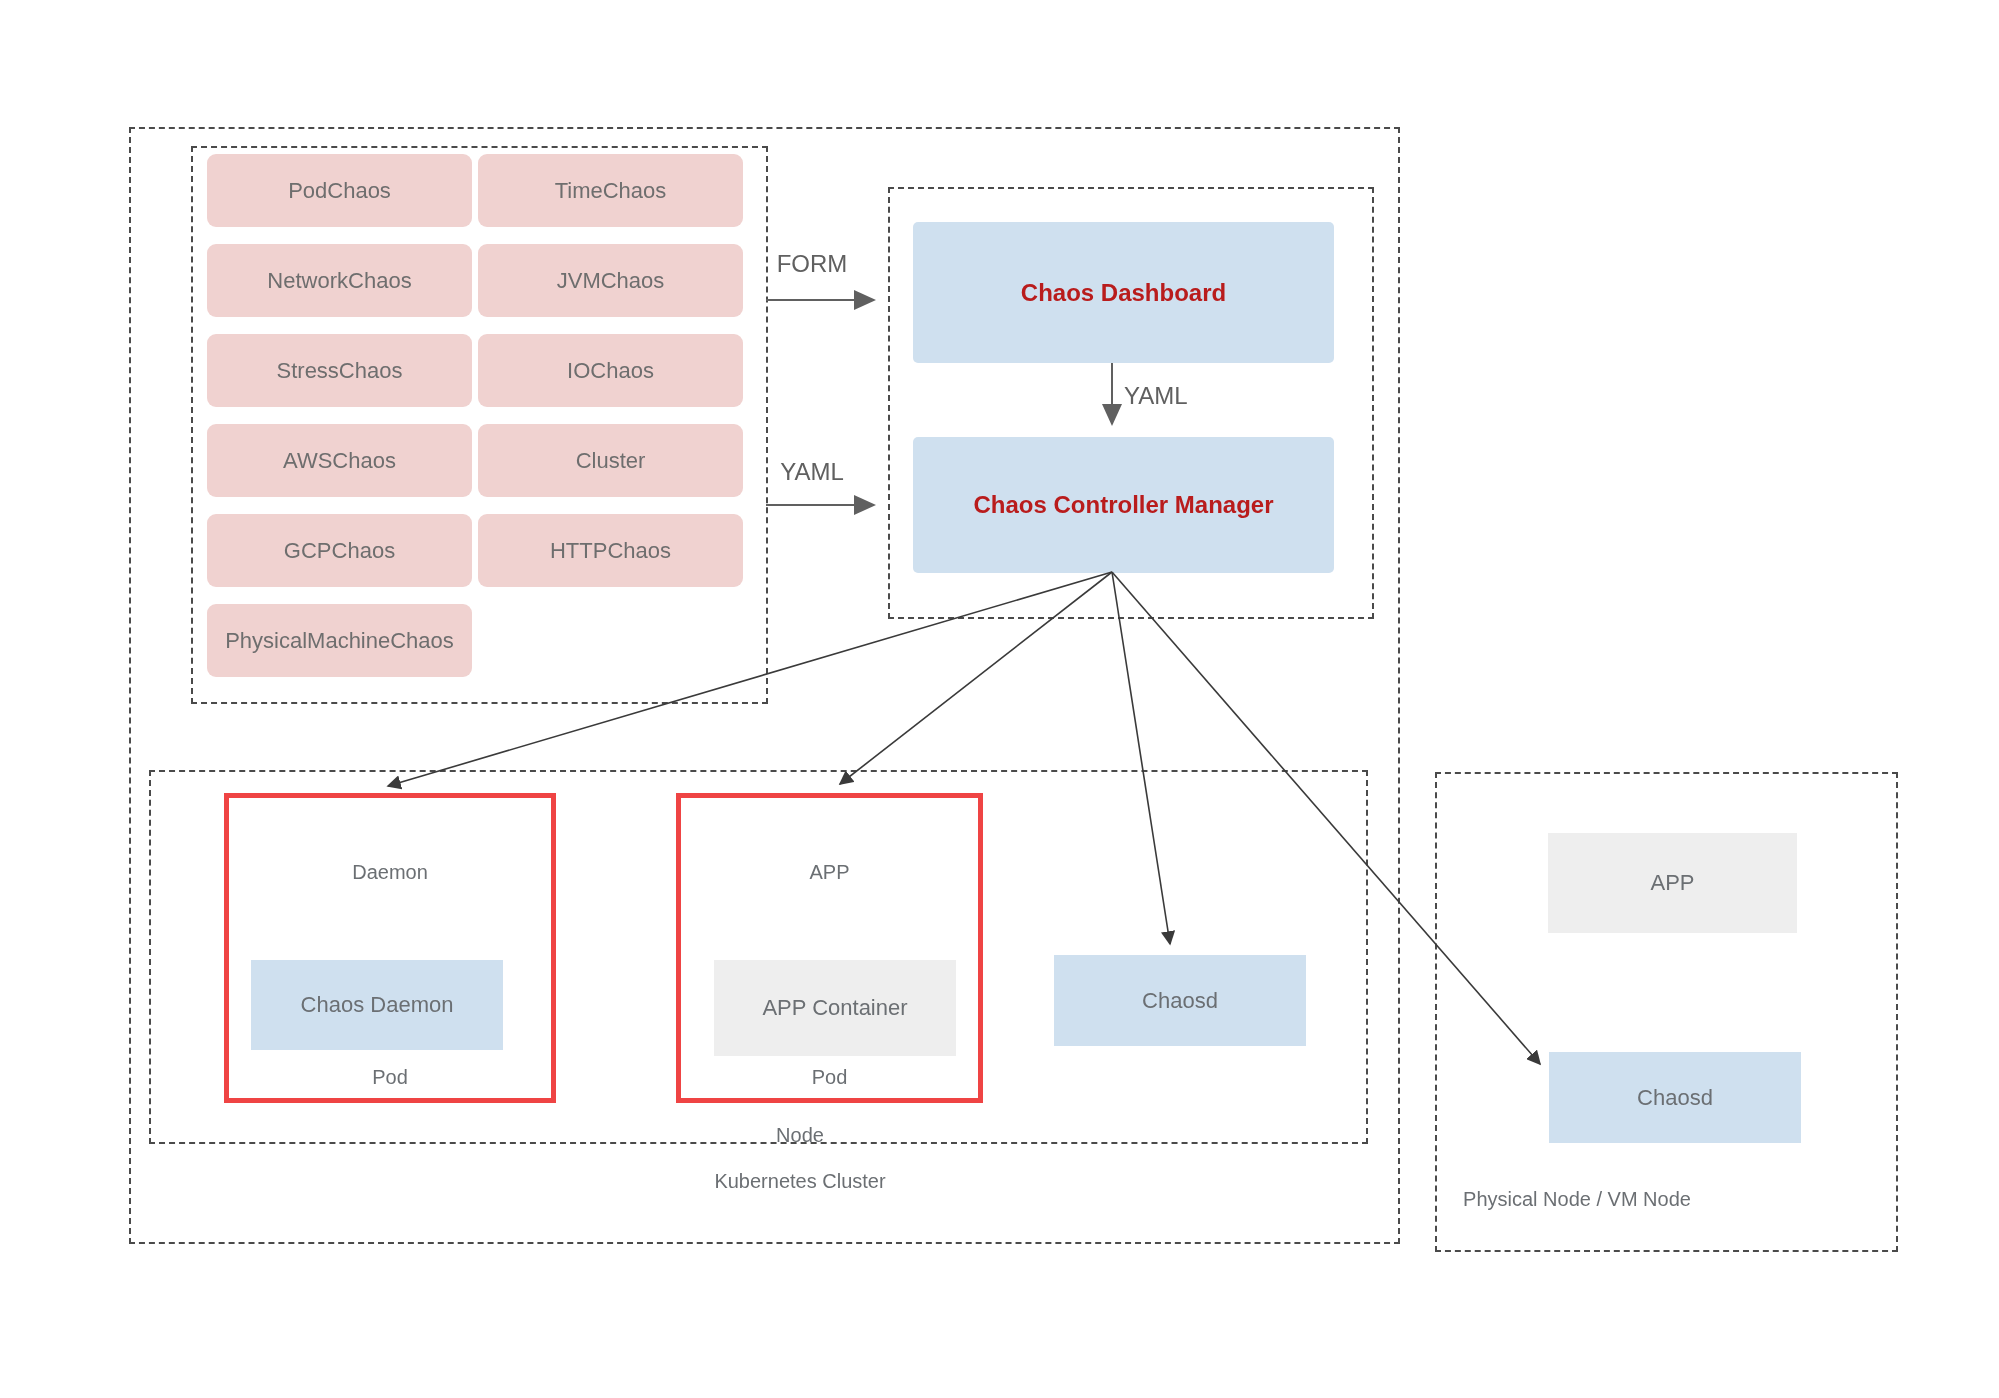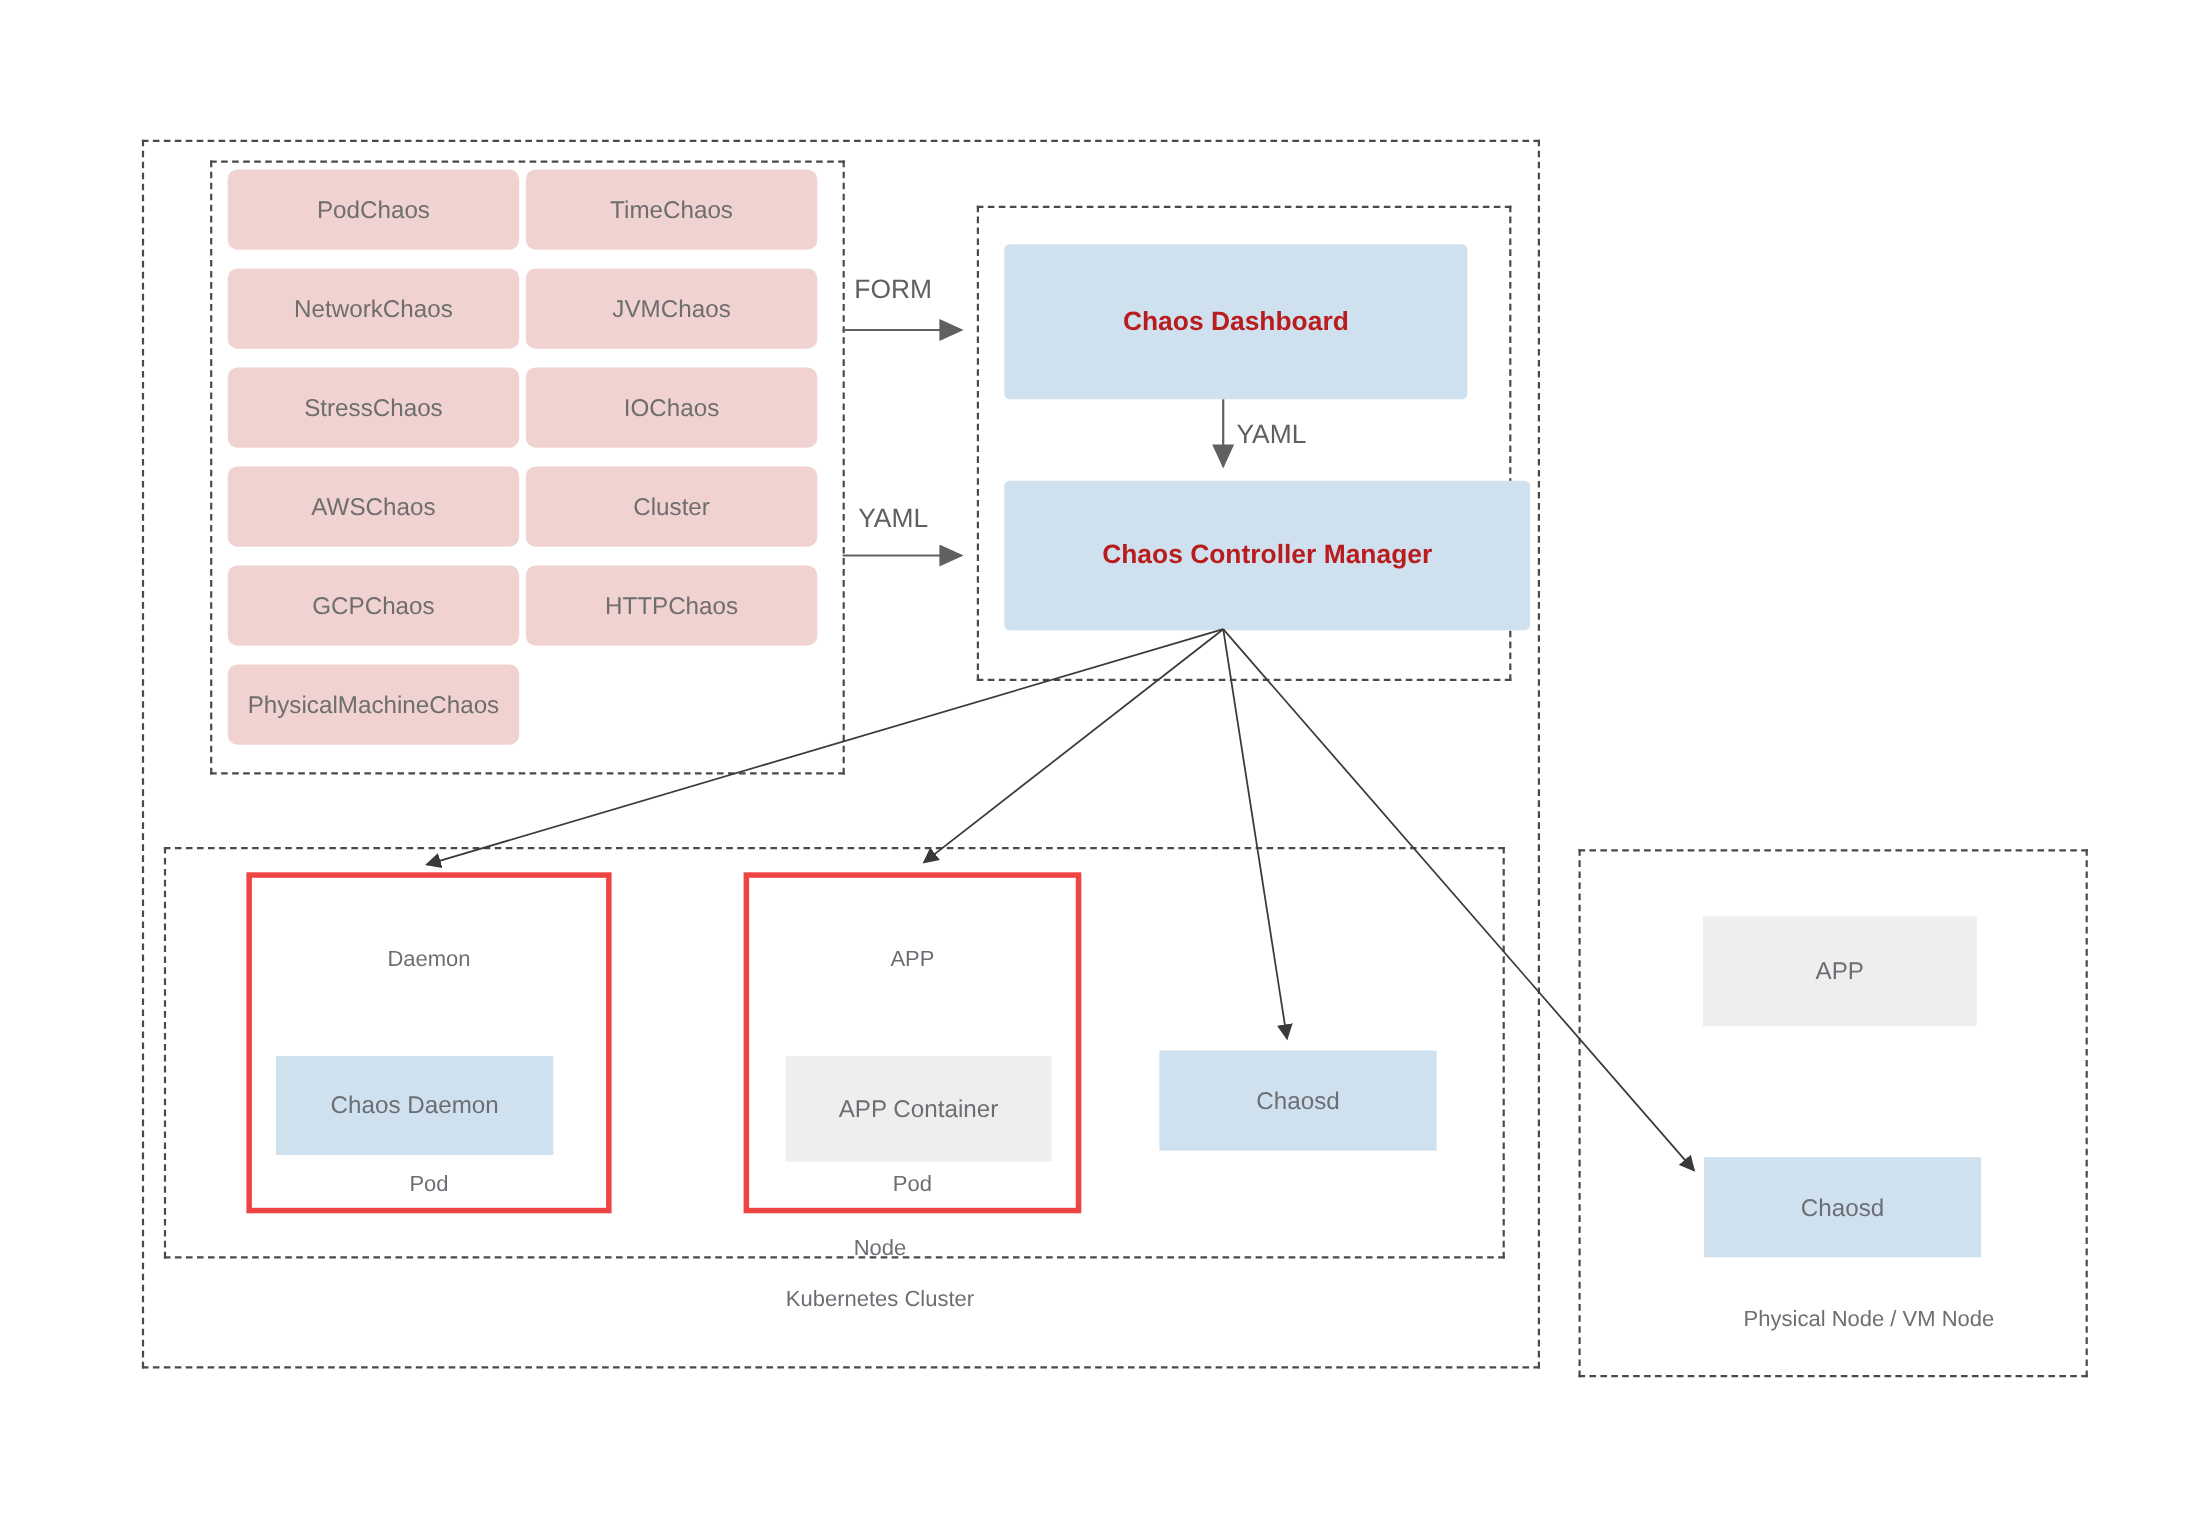--- a/index.html
+++ b/index.html
@@ -60,21 +60,21 @@
     <div class="pink-box">Cluster</div>
     <div class="pink-box">GCPChaos</div>
     <div class="pink-box">HTTPChaos</div>
     <div class="pink-box">PhysicalMachineChaos</div>
   </div>
 
   <div class="dashed-box" style="left:888px;top:187px;width:482px;height:428px;"></div>
 
   <div class="blue-big" style="left:913px;top:222px;width:421px;height:141px;">Chaos Dashboard</div>
 
-  <div class="blue-big" style="left:913px;top:437px;width:478px;height:136px;">Chaos Controller Manager</div>
+  <div class="blue-big" style="left:913px;top:437px;width:421px;height:136px;">Chaos Controller Manager</div>
 
   <div class="arrow-label" style="left:752px;top:250px;width:120px;">FORM</div>
   <div class="arrow-label" style="left:752px;top:458px;width:120px;">YAML</div>
   <div class="arrow-label" style="left:1124px;top:382px;width:110px;text-align:left;">YAML</div>
 
   <div class="dashed-box" style="left:149px;top:770px;width:1215px;height:370px;"></div>
 
   <div class="pod-box" style="left:224px;top:793px;width:322px;height:300px;">
     <div class="pod-title" style="top:63px;">Daemon</div>
     <div class="blue-small" style="left:22px;top:162px;width:252px;height:90px;">Chaos Daemon</div>
@@ -88,21 +88,21 @@
   </div>
 
   <div class="blue-small" style="left:1054px;top:955px;width:252px;height:91px;">Chaosd</div>
 
   <div class="small-label" style="left:700px;top:1100px;width:200px;margin-top:24px;">Node</div>
   <div class="small-label" style="left:650px;top:1170px;width:300px;">Kubernetes Cluster</div>
 
   <div class="dashed-box" style="left:1435px;top:772px;width:459px;height:476px;"></div>
   <div class="gray-box" style="left:1548px;top:833px;width:249px;height:100px;">APP</div>
   <div class="blue-small" style="left:1549px;top:1052px;width:252px;height:91px;">Chaosd</div>
-  <div class="small-label" style="left:1513px;top:1188px;width:300px;text-align:right;">Physical Node / VM Node</div>
+  <div class="small-label" style="left:1427px;top:1188px;width:300px;">Physical Node / VM Node</div>
 
   <svg id="arrow-layer" width="1999" height="1398" viewBox="0 0 1999 1398">
     <defs>
       <marker id="ah-gray" markerWidth="12" markerHeight="10" refX="10" refY="5" orient="auto">
         <path d="M0,0 L11,5 L0,10 z" fill="#606060"></path>
       </marker>
       <marker id="ah-dark" markerWidth="11" markerHeight="9" refX="8" refY="4.5" orient="auto">
         <path d="M0,0 L9,4.5 L0,9 z" fill="#3a3a3a"></path>
       </marker>
     </defs>

